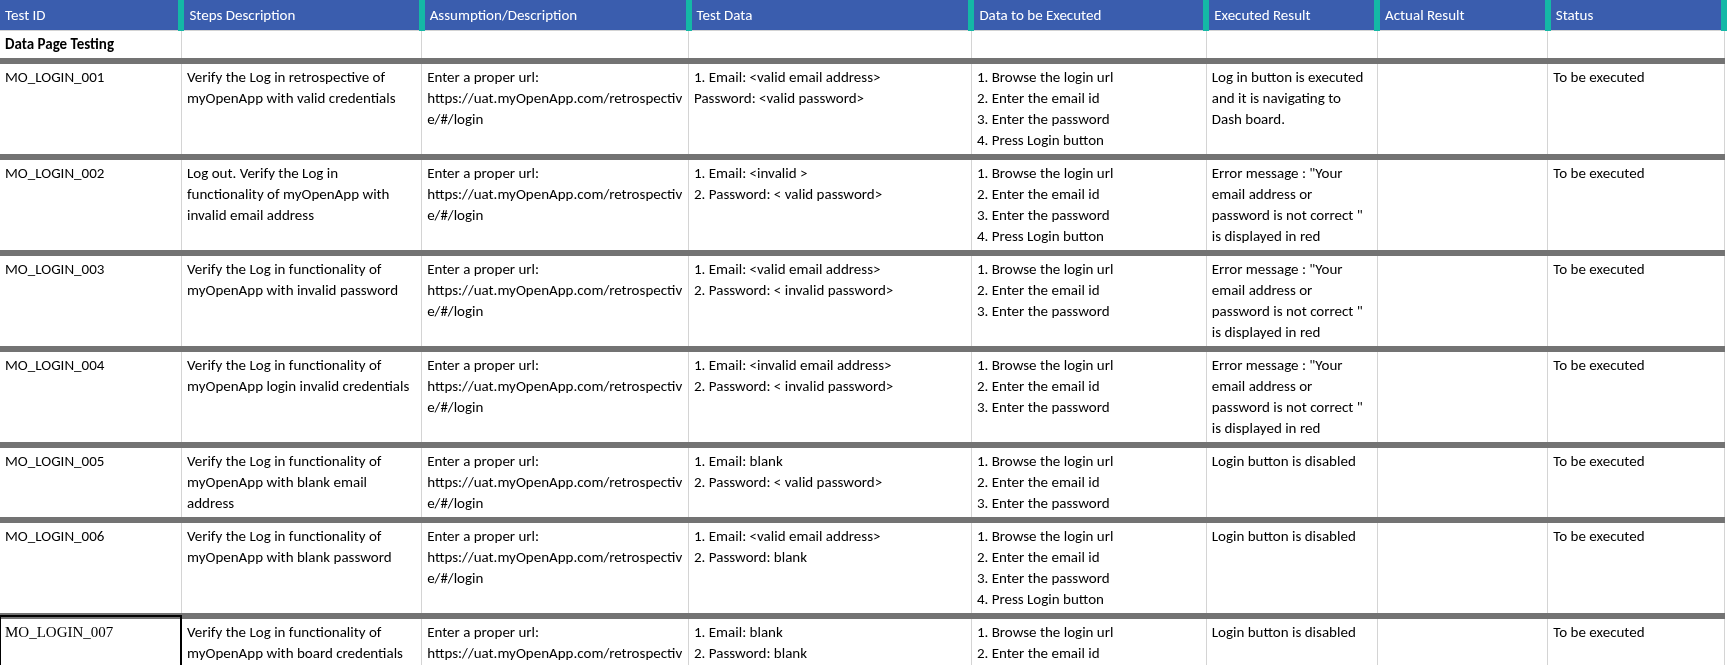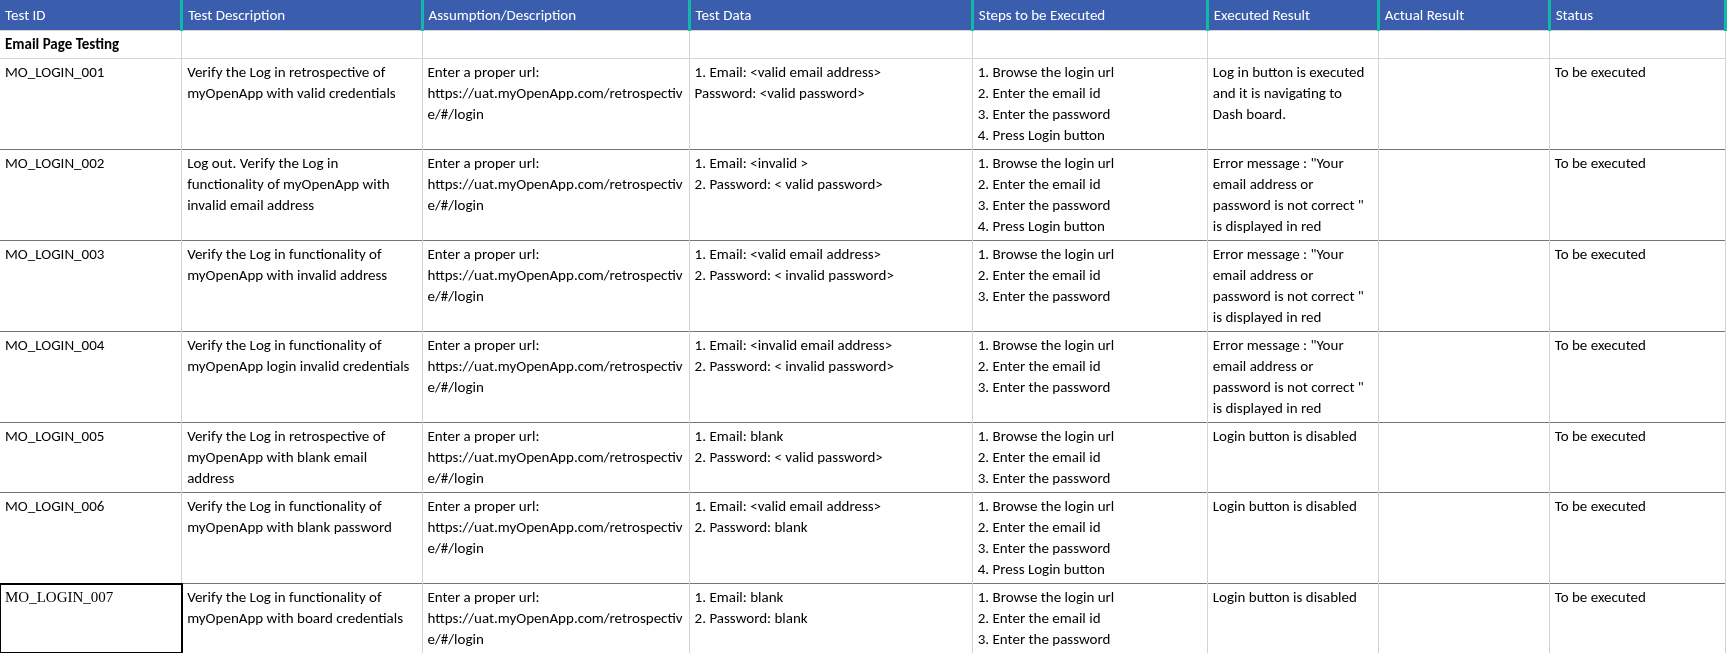--- a/index.html
+++ b/index.html
@@ -1,21 +1,21 @@
 <!DOCTYPE html>
 <html><head>
 <meta charset="utf-8">
 <style>
   * { box-sizing: border-box; margin: 0; padding: 0; }
   body { font-family: Calibri, Arial, sans-serif; font-size: 15px; color: #000; background: #fff; }
   table { border-collapse: collapse; width: 100%; table-layout: fixed; }
-  th { background: #3a5dae; color: #fff; font-weight: 400; text-align: left; padding: 6px 5px 6px 5px; border-right: 3px solid #14b8a6; font-size: 15px; }
+  th { background: #3a5dae; color: #fff; font-weight: 400; text-align: left; padding: 6px 5px 6px 5px; border-right: 6px solid #14b8a6; font-size: 15px; }
   td { vertical-align: top; padding: 3px 5px 3px 5px; border-right: 1px solid #d4d4d4; font-size: 15px; line-height: 1.4; }
   tr.section td { font-weight: 700; border-top: 1px solid #d4d4d4; border-bottom: 1px solid #d4d4d4; }
-  tr.datarow td { border-top: 1px solid #737373; }
+  tr.datarow td { border-top: 6px solid #737373; }
   .selected { outline: 2px solid #000; outline-offset: -1px; font-family: Liberation Serif, serif; }
   .col-id { width: 170px; }
   .col-desc { width: 225px; }
   .col-assump { width: 250px; }
   .col-testdata { width: 265px; }
   .col-steps { width: 220px; }
   .col-expect { width: 160px; }
   .col-actual { width: 160px; }
   .col-status { width: 165px; }
   .prewrap { white-space: pre-line; word-wrap: break-word; }
@@ -30,32 +30,32 @@
       <col class="col-assump">
       <col class="col-testdata">
     <col class="col-steps">
       <col class="col-expect">
       <col class="col-actual">
       <col class="col-status">
   </colgroup>
   <thead>
     <tr>
       <th>Test ID</th>
-      <th>Test Description</th>
+      <th>Steps Description</th>
       <th>Assumption/Description</th>
       <th>Test Data</th>
-      <th>Steps to be Executed</th>
+      <th>Data to be Executed</th>
       <th>Executed Result</th>
       <th>Actual Result</th>
       <th>Status</th>
     </tr>
   </thead>
   <tbody id="tbody">
     <tr class="section">
-      <td colspan="1">Email Page Testing</td>
+      <td colspan="1">Data Page Testing</td>
       <td></td>
         <td></td>
         <td></td>
         <td></td>
         <td></td>
         <td></td>
         <td></td>
     </tr>
   <tr class="datarow">
         <td>MO_LOGIN_001</td>
@@ -82,21 +82,21 @@
         <td class="prewrap">1. Browse the login url
 2. Enter the email id
 3. Enter the password
 4. Press Login button</td>
         <td>Error message : "Your email address or password is not correct " is displayed in red</td>
         <td></td>
         <td>To be executed</td>
       </tr>
       <tr class="datarow">
         <td>MO_LOGIN_003</td>
-        <td>Verify the Log in functionality of myOpenApp with invalid address</td>
+        <td>Verify the Log in functionality of myOpenApp with invalid password</td>
         <td class="prewrap">Enter a proper url:
 https://uat.myOpenApp.com/retrospective/#/login</td>
         <td class="prewrap">1. Email: &lt;valid email address&gt;
 2. Password: &lt; invalid password&gt;</td>
         <td class="prewrap">1. Browse the login url
 2. Enter the email id
 3. Enter the password</td>
         <td>Error message : "Your email address or password is not correct " is displayed in red</td>
         <td></td>
         <td>To be executed</td>
@@ -110,21 +110,21 @@
 2. Password: &lt; invalid password&gt;</td>
         <td class="prewrap">1. Browse the login url
 2. Enter the email id
 3. Enter the password</td>
         <td>Error message : "Your email address or password is not correct " is displayed in red</td>
         <td></td>
         <td>To be executed</td>
       </tr>
       <tr class="datarow">
         <td>MO_LOGIN_005</td>
-        <td>Verify the Log in retrospective of myOpenApp with blank email address</td>
+        <td>Verify the Log in functionality of myOpenApp with blank email address</td>
         <td class="prewrap">Enter a proper url:
 https://uat.myOpenApp.com/retrospective/#/login</td>
         <td class="prewrap">1. Email: blank
 2. Password: &lt; valid password&gt;</td>
         <td class="prewrap">1. Browse the login url
 2. Enter the email id
 3. Enter the password</td>
         <td>Login button is disabled</td>
         <td></td>
         <td>To be executed</td>

